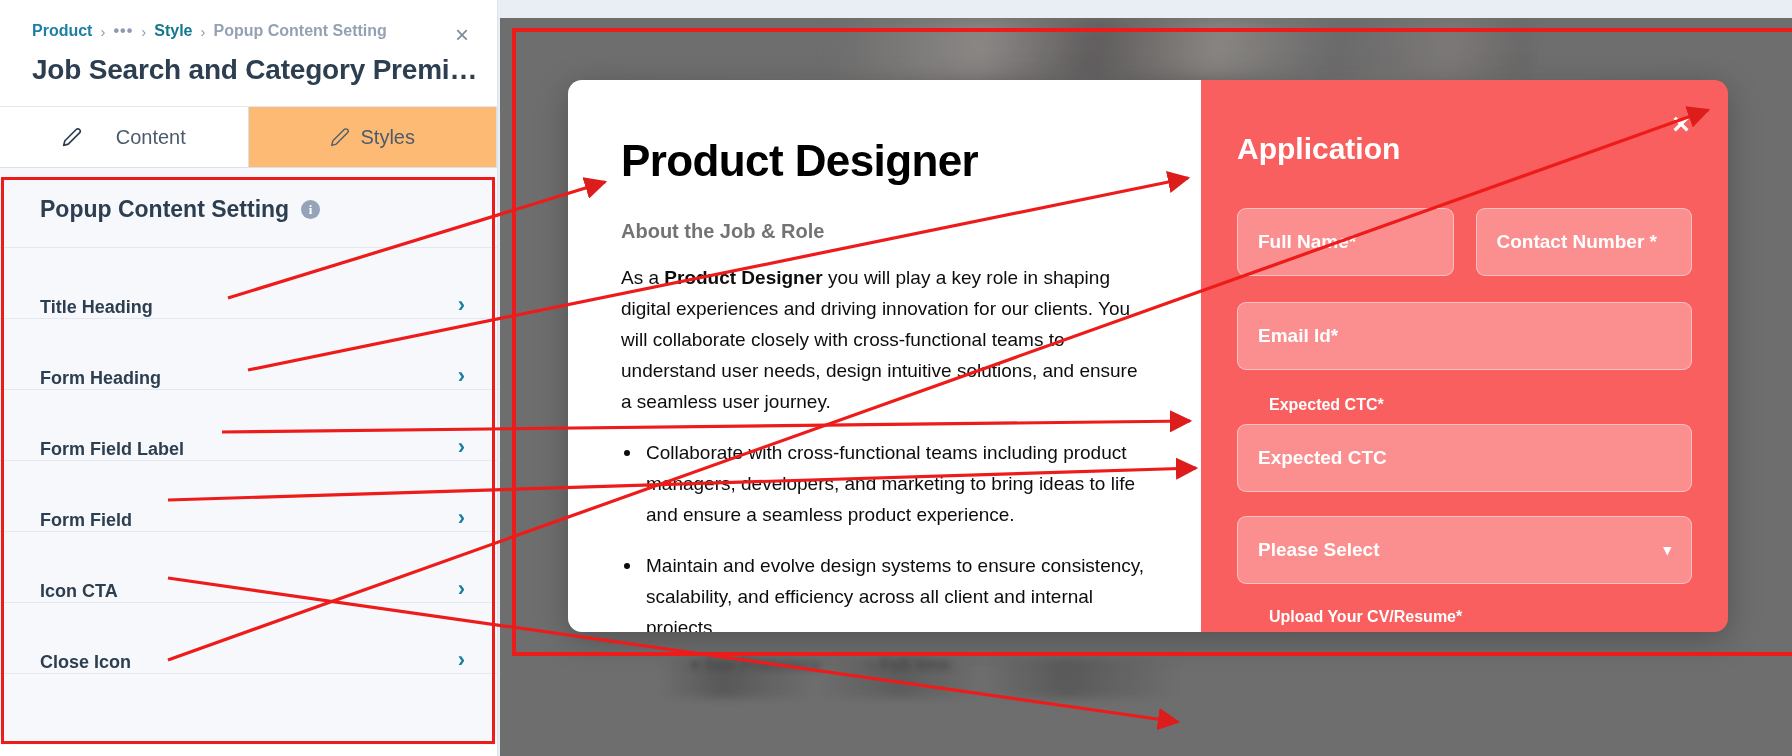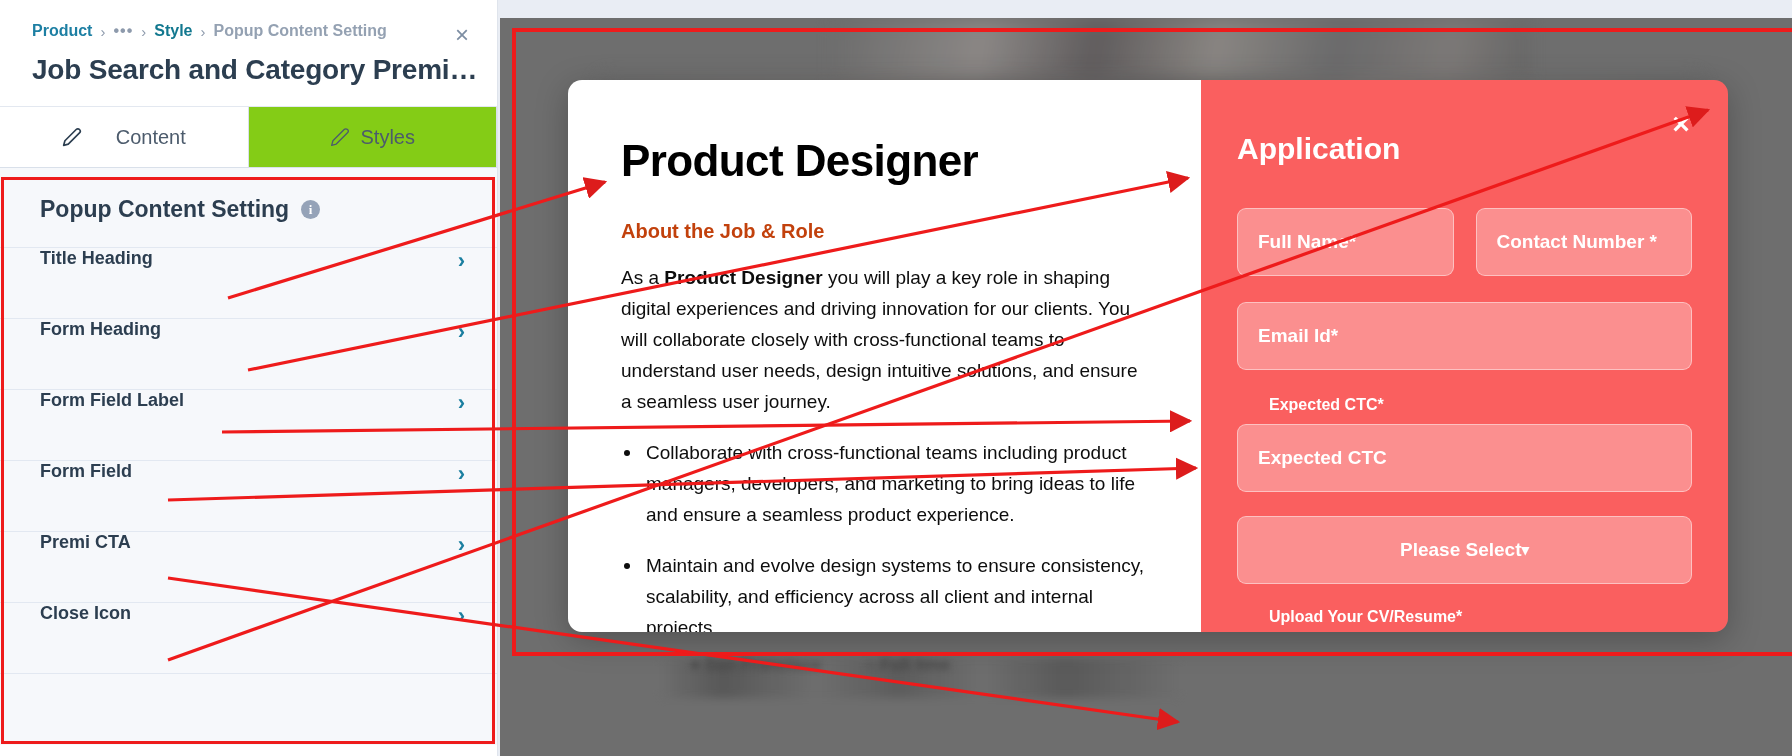--- a/index.html
+++ b/index.html
@@ -50,42 +50,42 @@
     border-bottom: 1px solid #d9e0ea;
     height: 62px;
     background: #f7f9fc;
   }
   .tab {
     flex: 1;
     display: flex; align-items: center; justify-content: center;
     gap: 11px;
     font-size: 20px; color: #4c5b6c;
     cursor: pointer;
-    background: #84cc16;
+    background: #fdba74;
     border-right: 1px solid #d9e0ea;
   }
   .tab.active { background: #ffffff; gap: 34px; }
   .tab svg { display: block; }
 
   .section-head {
     display: flex; align-items: center; gap: 12px;
     padding: 28px 32px 24px 40px;
     background: #f6f8fb;
   }
   .section-head-title { font-size: 23px; font-weight: bold; color: #2c3e50; }
   .info-icon {
     width: 19px; height: 19px; border-radius: 50%;
     background: #95a3b8; color: #fff;
     font-size: 13px; font-weight: bold;
     display: flex; align-items: center; justify-content: center;
     font-family: "Liberation Serif", serif;
   }
   .settings-list { background: #f6f8fb; }
   .setting-row {
-    display: flex; align-items: flex-start; justify-content: space-between;
+    display: flex; align-items: flex-end; justify-content: space-between;
     height: 71px;
     padding: 0 32px 0 40px;
     border-top: 1px solid #e2e8f1;
     cursor: pointer;
   }
   .setting-label { font-size: 18px; font-weight: bold; color: #2c3e50; }
   .chevron { color: #1b7fa0; font-size: 22px; font-weight: bold; }
   .list-filler { height: 72px; background:#f6f8fb; border-top: 1px solid #e2e8f1; }
 
   
@@ -146,21 +146,21 @@
     width: 633px; background: #ffffff;
     padding: 56px 48px 0 53px;
     overflow: hidden;
   }
   .job-title {
     font-size: 44px; font-weight: bold; color: #000;
     letter-spacing: -0.6px;
     margin-bottom: 34px;
   }
   .about-head {
-    font-size: 20px; font-weight: bold; color: #c2410c;
+    font-size: 20px; font-weight: bold; color: #737373;
     margin-bottom: 19px;
   }
   .about-para {
     font-size: 19px; line-height: 31px; color: #0d0d0d;
     margin-bottom: 20px;
   }
   .about-para b { font-weight: bold; }
   .bullets { list-style: none; }
   .bullets li {
     position: relative;
@@ -205,21 +205,21 @@
     flex: 1;
     cursor: text;
   }
   .fld.full { width: 100%; }
   .fld-label {
     font-size: 16px; font-weight: bold; color: #ffffff;
     margin-bottom: 10px;
     margin-left: 32px;
   }
   .fld-group { margin-bottom: 24px; }
-  .fld.select { justify-content: center; cursor: pointer; margin-top: 11px; }
+  .fld.select { justify-content: space-between; cursor: pointer; margin-top: 11px; }
   .sel-caret { font-size: 15px; color: #ffffff; }
   .upload-box {
     background: rgba(255,255,255,0.30);
     border: 1px solid rgba(255,255,255,0.45);
     border-radius: 9px;
     height: 64px;
     display: flex; align-items: center;
     padding: 0 18px;
   }
   .upload-btn {
@@ -298,21 +298,21 @@
       </div>
       <div class="setting-row">
         <span class="setting-label">Form Field Label</span>
         <span class="chevron">›</span>
       </div>
       <div class="setting-row">
         <span class="setting-label">Form Field</span>
         <span class="chevron">›</span>
       </div>
       <div class="setting-row">
-        <span class="setting-label">Premi CTA</span>
+        <span class="setting-label">Icon CTA</span>
         <span class="chevron">›</span>
       </div>
       <div class="setting-row">
         <span class="setting-label">Close Icon</span>
         <span class="chevron">›</span>
       </div>
       <div class="list-filler"></div>
     </div>
   </div>
 

